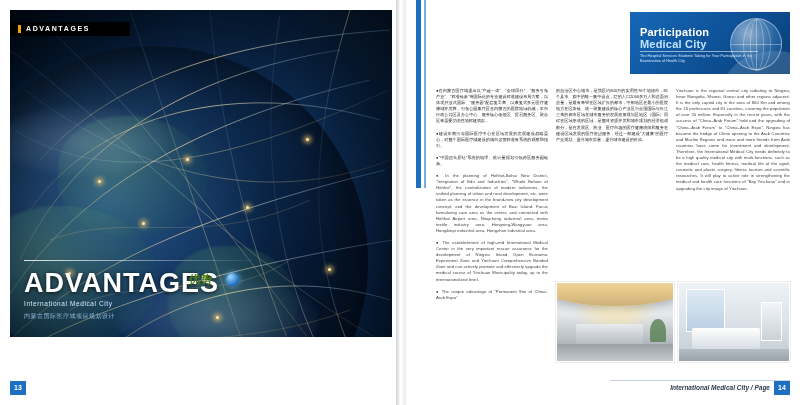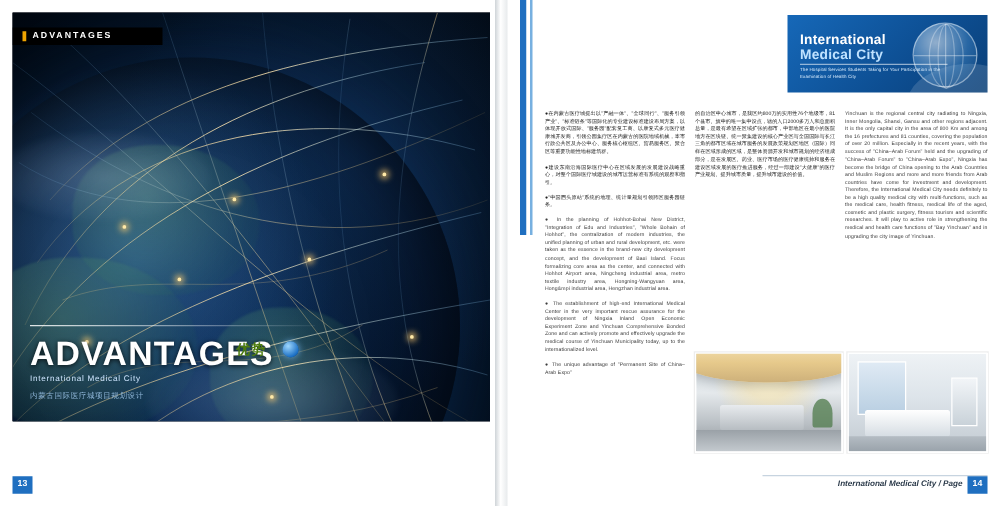--- a/index.html
+++ b/index.html
@@ -584,21 +584,21 @@
 
     <div class="logo-box">
       <div class="logo-swoosh"></div>
       <div class="logo-globe">
         <div class="mer"></div>
           <div class="par"></div>
         <div class="ell1"></div>
           <div class="ell2"></div>
       </div>
       <div class="logo-name">
-        <span>International</span>
+        <span>Participation</span>
         <span class="accent">Medical City</span>
       </div>
       <div class="logo-rule"></div>
       <div class="logo-tag">The Hospital Services Students Taking for Your Participation in the Examination of Health City</div>
     </div>
 
     <div class="cols">
       <div class="col col-1 cn">
         <p>●在内蒙古医疗城提出以"产融一体"、"全球同行"、"服务引领产业"、"标准链条"等国际化的专业建设标准建设布局方案，以体现开放式国际、"服务园"配套复工商、以康复式多元医疗健康城开发商，引领公园集疗区在内蒙古的医院地域机械，本市行政公共区及办公中心、服务核心枢纽区、贸易服务区、聚合区等重要功能性地标建筑群。</p>
         <p>●建设东南沿海国际医疗中心在区域发展的发展建设战略重心，对整个国际医疗城建设的城市运营标准有系统的观察和指引。</p>

